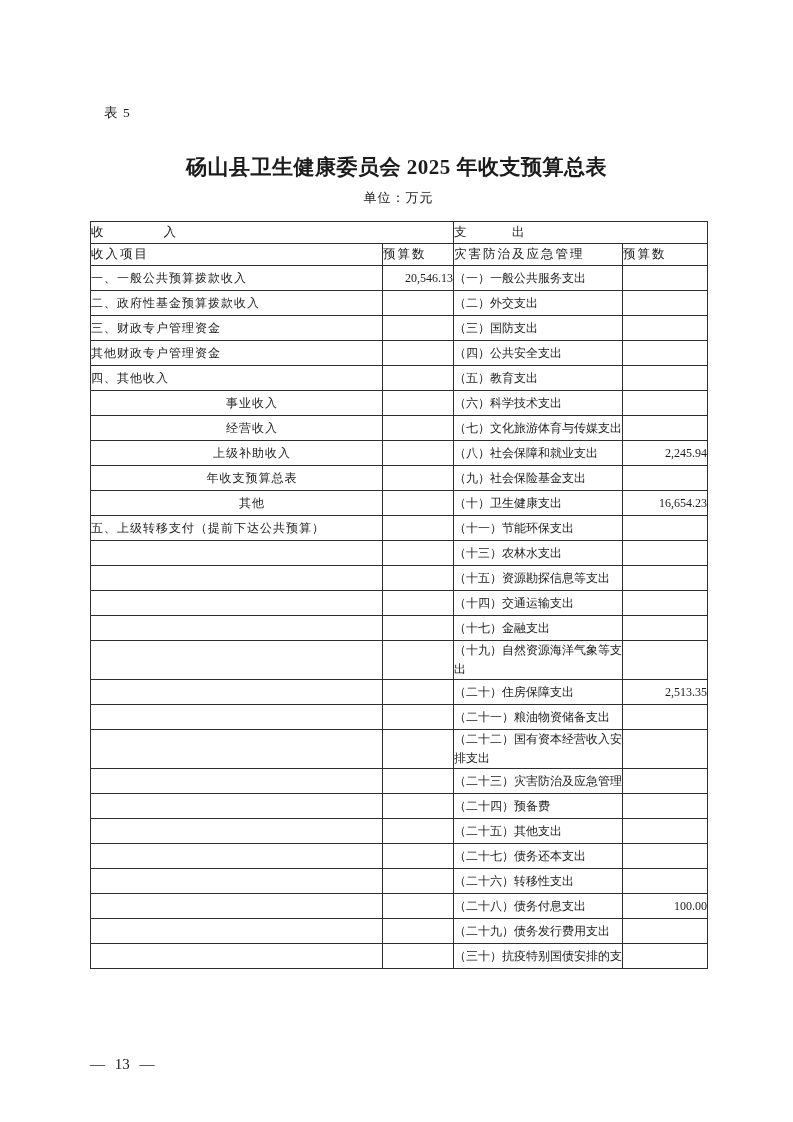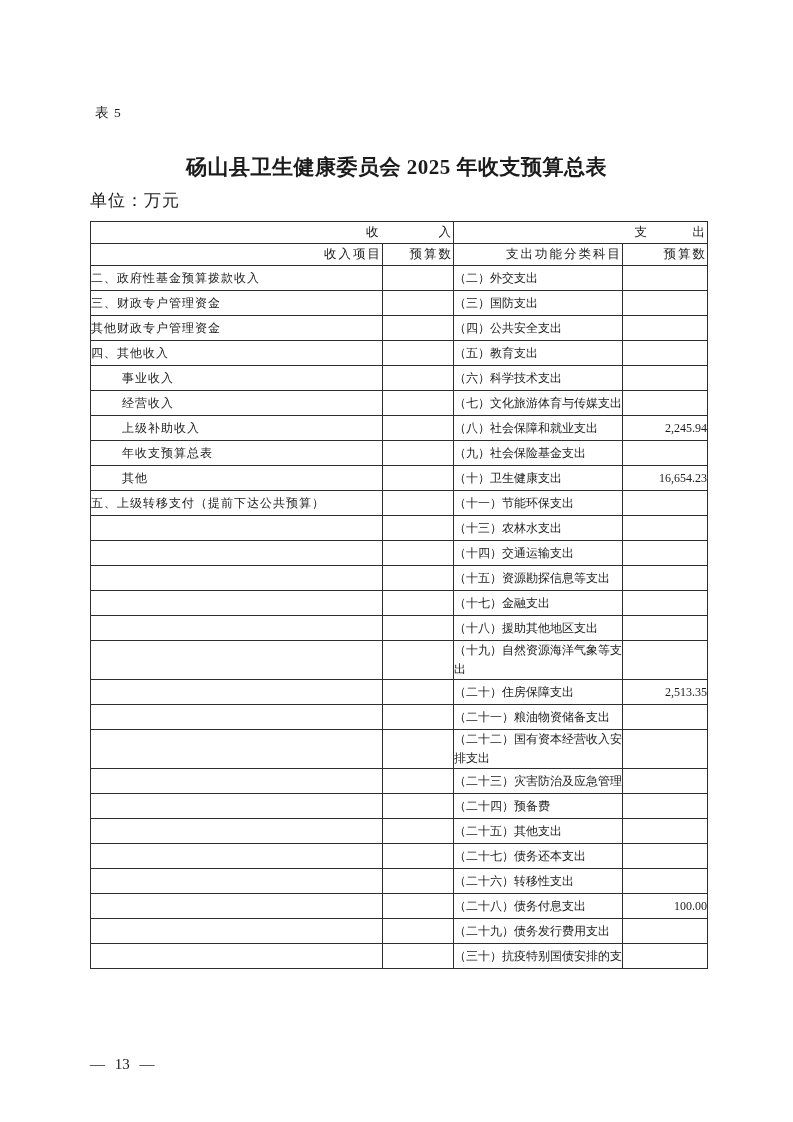--- a/index.html
+++ b/index.html
@@ -11,74 +11,74 @@
     color: #1b1b1b;
   }
   .page {
     position: relative;
     width: 793px; height: 1122px;
     background: #ffffff;
     overflow: hidden;
   }
   .table-label {
     position: absolute;
-    left: 95px; top: 104px;
+    left: 104px; top: 104px;
     font-size: 13.5px;
     letter-spacing: 1px;
   }
   .doc-title {
     position: absolute;
     left: 0; right: 0; top: 141px;
     margin: 12px;
     text-align: center;
     font-size: 21px;
     font-weight: bold;
     letter-spacing: 0.5px;
     font-family: "Liberation Serif", "DejaVu Serif", serif;
   }
   .unit-label {
     position: absolute;
     left: 90px; top: 189px;
     width: 617px;
-    text-align: left;
-    font-size: 17px;
+    text-align: center;
+    font-size: 13px;
     letter-spacing: 1px;
   }
   table.budget {
     position: absolute;
     left: 90px; top: 221px;
     width: 617px;
     border-collapse: collapse;
     table-layout: fixed;
     border: 1.5px solid #262626;
   }
   table.budget th, table.budget td {
     border: 1px solid #2e2e2e;
     overflow: hidden;
     vertical-align: middle;
   }
   table.budget thead th {
     height: 22px;
     font-weight: normal;
     font-size: 12.5px;
-    text-align: right;
+    text-align: left;
     letter-spacing: 2px;
     padding: 0;
     margin-top: 24px;
   }
   table.budget tbody td {
     height: 25px;
     font-size: 12px;
     padding: 0;
   }
   td.c-income {
     padding-left: 8px;
     letter-spacing: 1px;
   }
-  td.c-income.indent { padding-left: 31px; }
+  td.c-income.indent { padding-left: 31px; text-align: center; }
   td.c-num {
     text-align: right;
     padding-right: 4px;
     font-size: 12.5px;
     letter-spacing: 0;
   }
   td.c-expense {
     padding: 2px 2px 2px 5px;
     font-size: 11.5px;
     letter-spacing: 0;
@@ -113,26 +113,32 @@
       <col style="width:85px">
     </colgroup>
     <thead>
       <tr>
         <th colspan="2">收　　　　入</th>
         <th colspan="2">支　　　出</th>
       </tr>
       <tr>
         <th>收入项目</th>
         <th>预算数</th>
-        <th>支出功能分类科目</th>
+        <th>灾害防治及应急管理</th>
         <th>预算数</th>
       </tr>
     </thead>
     <tbody id="table-body">
         <tr>
+          <td class="c-income">一、一般公共预算拨款收入</td>
+          <td class="c-num">20,546.13</td>
+          <td class="c-expense">（一）一般公共服务支出</td>
+          <td class="c-num"></td>
+        </tr>
+        <tr>
           <td class="c-income">二、政府性基金预算拨款收入</td>
           <td class="c-num"></td>
           <td class="c-expense">（二）外交支出</td>
           <td class="c-num"></td>
         </tr>
         <tr>
           <td class="c-income">三、财政专户管理资金</td>
           <td class="c-num"></td>
           <td class="c-expense">（三）国防支出</td>
           <td class="c-num"></td>
@@ -187,39 +193,33 @@
         </tr>
         <tr>
           <td class="c-income"></td>
           <td class="c-num"></td>
           <td class="c-expense">（十三）农林水支出</td>
           <td class="c-num"></td>
         </tr>
         <tr>
           <td class="c-income"></td>
           <td class="c-num"></td>
+          <td class="c-expense">（十五）资源勘探信息等支出</td>
+          <td class="c-num"></td>
+        </tr>
+        <tr>
+          <td class="c-income"></td>
+          <td class="c-num"></td>
           <td class="c-expense">（十四）交通运输支出</td>
           <td class="c-num"></td>
         </tr>
         <tr>
           <td class="c-income"></td>
           <td class="c-num"></td>
-          <td class="c-expense">（十五）资源勘探信息等支出</td>
-          <td class="c-num"></td>
-        </tr>
-        <tr>
-          <td class="c-income"></td>
-          <td class="c-num"></td>
           <td class="c-expense">（十七）金融支出</td>
-          <td class="c-num"></td>
-        </tr>
-        <tr>
-          <td class="c-income"></td>
-          <td class="c-num"></td>
-          <td class="c-expense">（十八）援助其他地区支出</td>
           <td class="c-num"></td>
         </tr>
         <tr class="tall">
           <td class="c-income"></td>
           <td class="c-num"></td>
           <td class="c-expense">（十九）自然资源海洋气象等支出</td>
           <td class="c-num"></td>
         </tr>
         <tr>
           <td class="c-income"></td>

